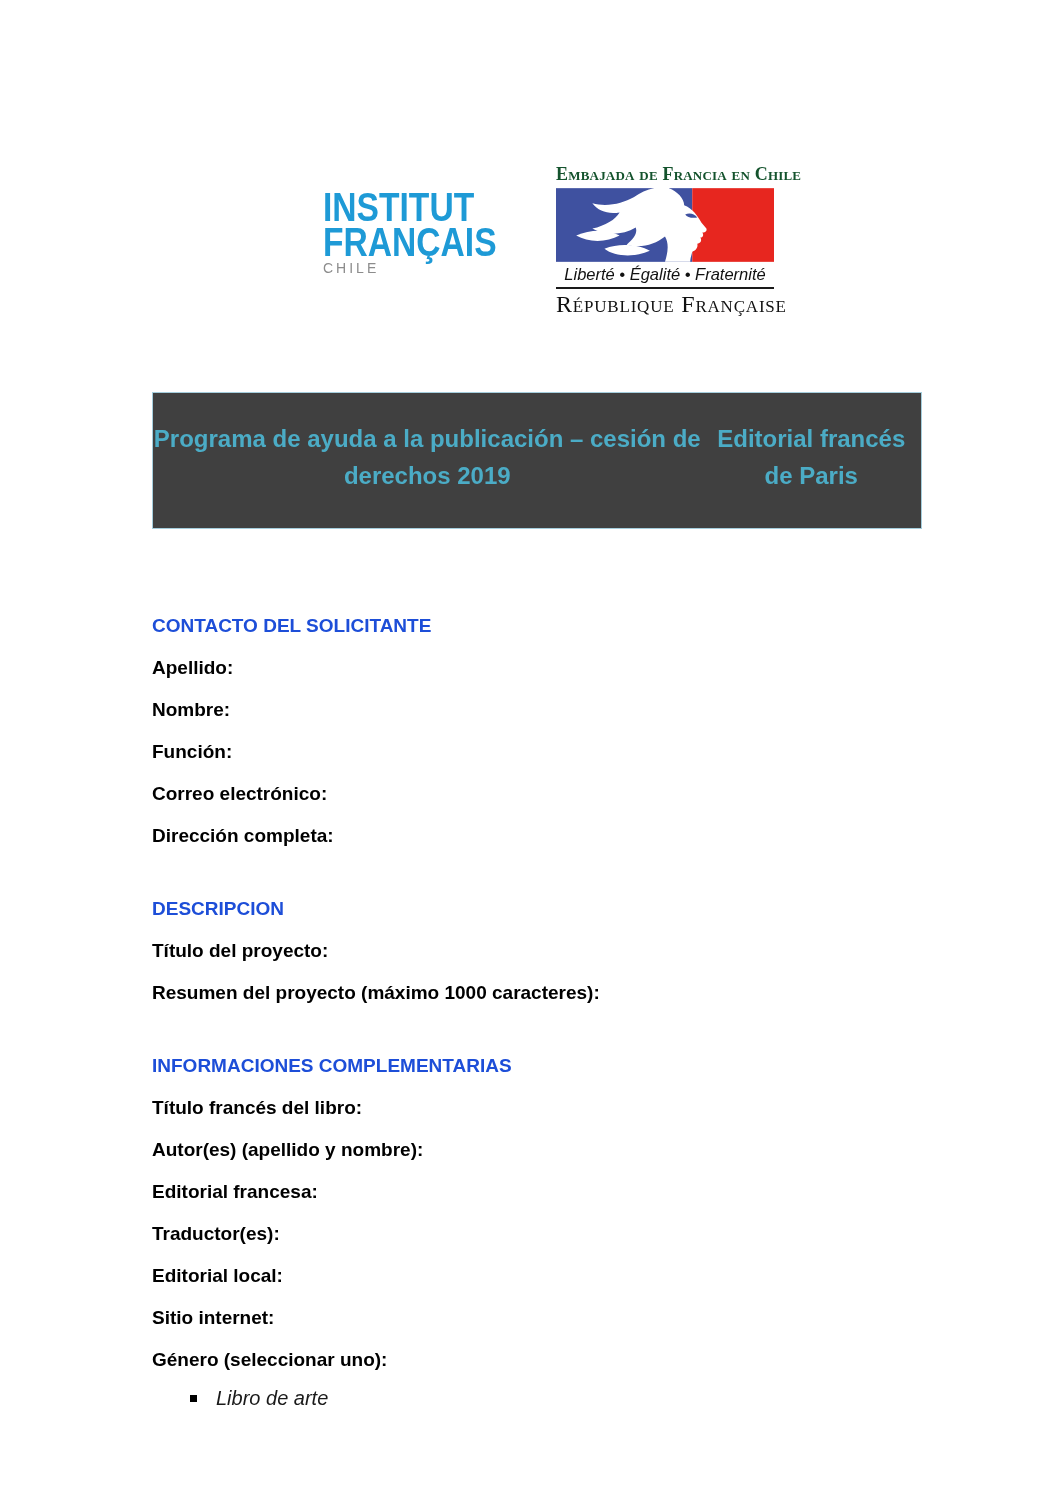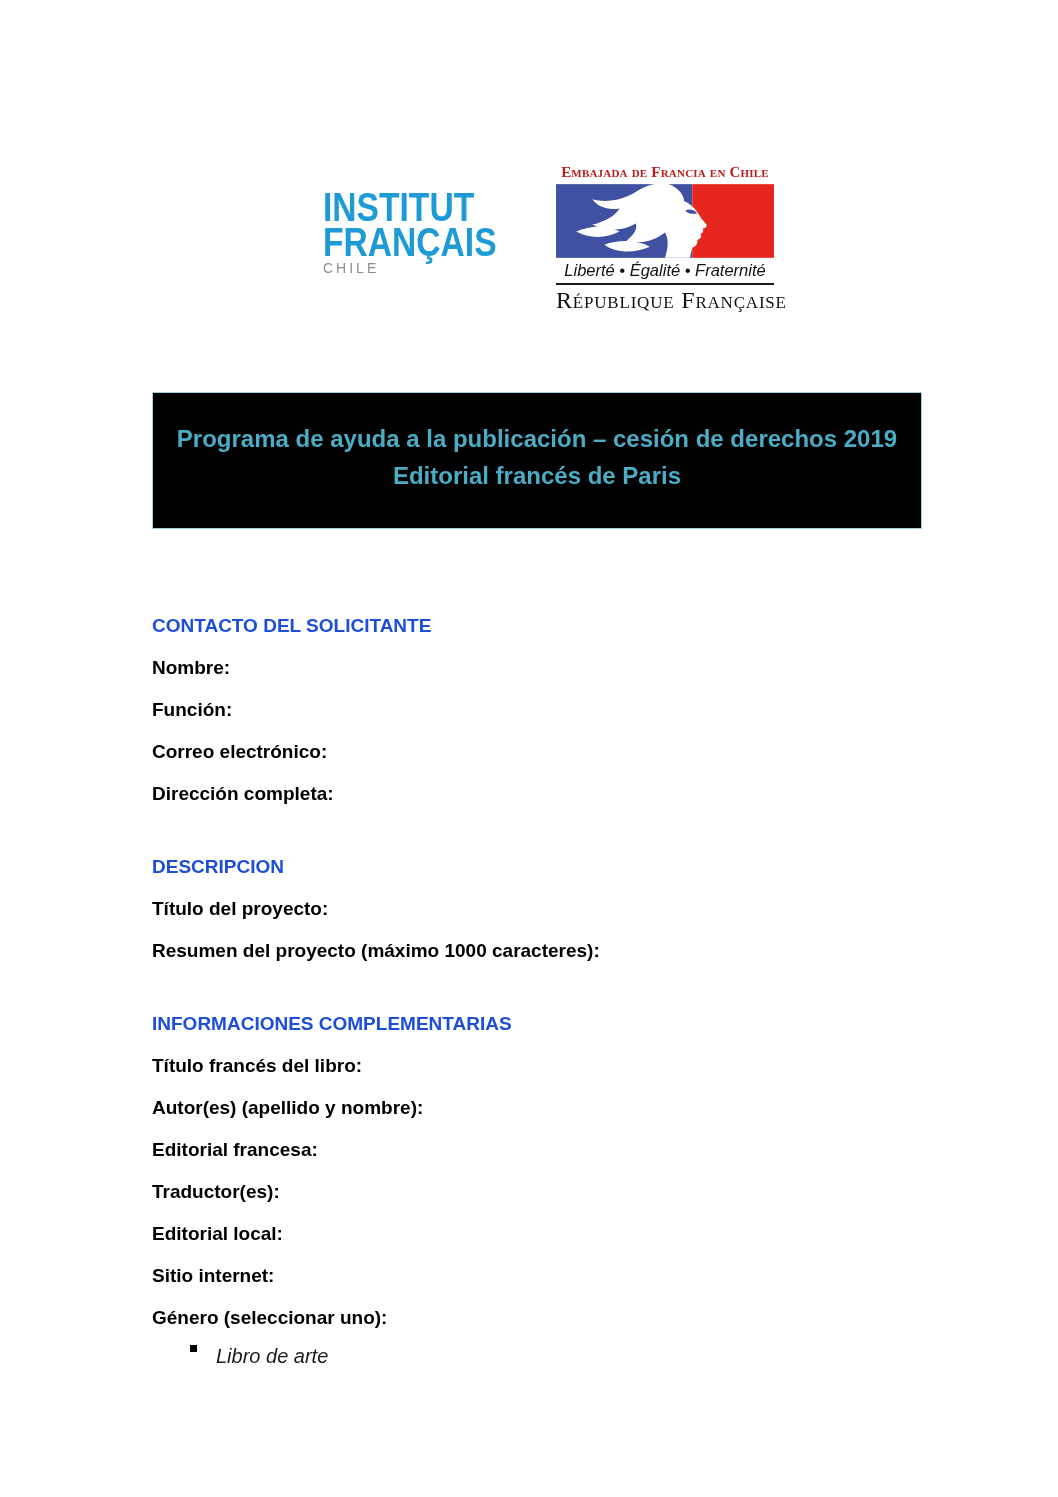--- a/index.html
+++ b/index.html
@@ -19,57 +19,57 @@
   }
   .if-country {
     font-size:14px; font-weight:400; color:#8C8C8C;
     letter-spacing:3px;
   }
 
   
   .embassy { position:absolute; left:556px; top:164px; width:218px; text-align:center; }
   .embassy-header {
     font-family:"Liberation Serif", serif; font-variant:small-caps;
-    font-size:15px; font-weight:600; color:#b91c1c; letter-spacing:0.2px;
+    font-size:18px; font-weight:600; color:#14532d; letter-spacing:0.2px;
     white-space:nowrap;
   }
   .flag { display:block; margin-top:3px; }
   .motto {
     font-family:Liberation Sans, sans-serif; font-style:italic;
     font-size:16.5px; color:#111111; margin-top:3px; white-space:nowrap;
   }
   .embassy-rule { border:none; border-top:2px solid #1a1a1a; margin:3px 0 2px 0; }
   .republic {
     font-family:"Liberation Serif", serif; font-variant:small-caps;
     font-size:24px; color:#111111; letter-spacing:0.8px; white-space:nowrap;
   }
 
   
   .title-box {
     position:absolute; left:152px; top:392px; width:770px; height:137px;
-    border:1px solid #A5CEDD; background:#000000;
-    display:flex; flex-direction:column; justify-content:flex-start;
+    border:1px solid #A5CEDD; background:#404040;
+    display:flex; flex-direction:row; justify-content:flex-start;
     padding-top:27px; text-align:center;
   }
   .title-line {
     font-weight:700; font-size:24px; line-height:37px; color:#4BACC6;
   }
 
   
   .form-body { position:absolute; left:152px; top:615px; width:780px; }
   .section-header {
     font-weight:700; font-size:19px; line-height:22px; color:#1d4ed8;
   }
   .field {
     font-weight:700; font-size:19px; line-height:22px; color:#000000;
     margin-top:20px;
   }
   .section-gap { margin-top:51px; }
   .bullet-row {
-    margin-top:16px; margin-left:38px; display:flex; 
+    margin-top:16px; margin-left:38px; display:flex; align-items:center;
   }
   .bullet-square {
     width:7px; height:7px; background:#000000; display:inline-block;
     margin-right:19px; flex:0 0 auto;
   }
   .bullet-text {
     font-style:italic; font-weight:400; font-size:20px; color:#1a1a1a;
   }
 </style>
 </head>
@@ -115,20 +115,21 @@
   </div>
 
   <div class="title-box">
     <div class="title-line">Programa de ayuda a la publicación – cesión de derechos 2019</div>
     <div class="title-line">Editorial francés de Paris</div>
   </div>
 
   <div class="form-body">
 
     <div class="section-header">CONTACTO DEL SOLICITANTE</div>
+    <p class="field">Apellido:</p>
     <p class="field">Nombre:</p>
     <p class="field">Función:</p>
     <p class="field">Correo electrónico:</p>
     <p class="field">Dirección completa:</p>
 
     <div class="section-header section-gap">DESCRIPCION</div>
     <p class="field">Título del proyecto:</p>
     <p class="field">Resumen del proyecto (máximo 1000 caracteres):</p>
 
     <div class="section-header section-gap">INFORMACIONES COMPLEMENTARIAS</div>

